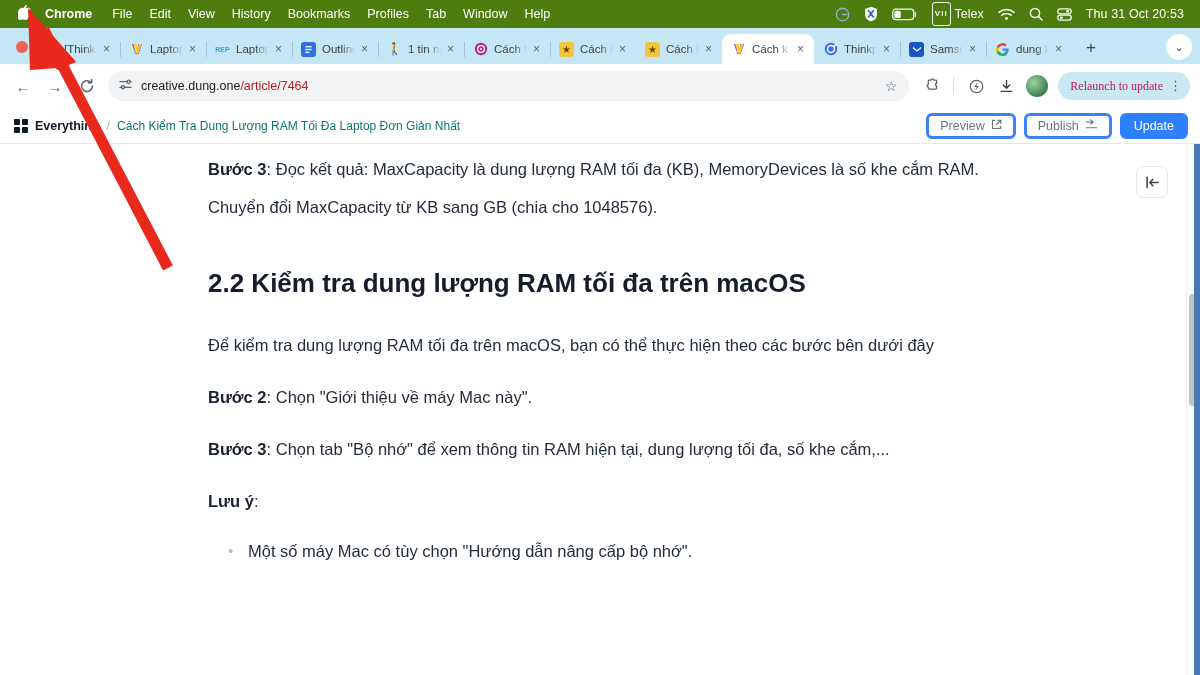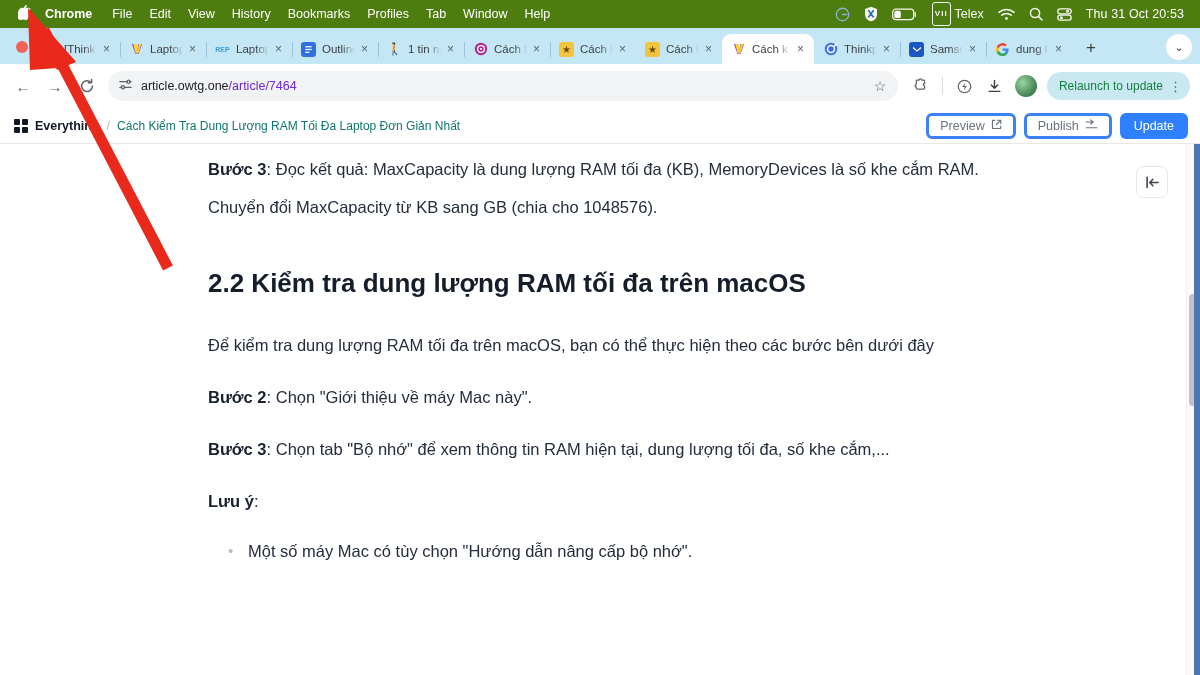--- a/index.html
+++ b/index.html
@@ -115,43 +115,43 @@
     background: #f1f3f4; border-radius: 16px;
     display: flex; align-items: center;
     margin: 0 6px 0 4px; padding: 0 6px 0 10px;
     min-width: 0;
   }
   .omnibox .url {
     font-size: 12.5px; color: #202124;
     white-space: nowrap; overflow: hidden;
     margin-left: 8px;
   }
-  .omnibox .url .dim { color: #6d28d9; }
+  .omnibox .url .dim { color: #b91c1c; }
   .omnibox .star {
     margin-left: auto; width: 24px; height: 24px;
     display: inline-flex; align-items: center; justify-content: center;
     color: #5f6368; font-size: 14px; flex: none;
   }
   .tb-icon {
     width: 28px; height: 28px; border-radius: 50%;
     display: inline-flex; align-items: center; justify-content: center;
     color: #5f6368; font-size: 14px; flex: none;
   }
   .tb-sep { width: 1px; height: 18px; background: #dadce0; margin: 0 6px; flex: none; }
   .avatar {
     width: 22px; height: 22px; border-radius: 50%; flex: none;
     background: radial-gradient(circle at 35% 35%, #9bd4a0, #3f7f52 70%, #2b5c3a);
     margin: 0 4px;
   }
   .relaunch {
     height: 28px; border-radius: 14px;
-    background: #c9e8f2; color: #15803d;
+    background: #c9e8f2; color: #be185d;
     display: inline-flex; align-items: center;
     font-size: 12px; padding: 0 8px 0 12px; flex: none;
-    white-space: nowrap; margin-left: 4px;
+    white-space: nowrap; margin-left: 4px; font-family: Liberation Serif, serif;
   }
   .relaunch .dots { margin-left: 6px; font-size: 13px; letter-spacing: 0; }
 
   
   .appheader {
     height: 36px; width: 100%;
     background: #ffffff;
     border-bottom: 1px solid #e8e8e8;
     display: flex; align-items: center;
     padding: 0 12px 0 14px;
@@ -467,21 +467,21 @@
   </span>
 
   <div class="omnibox">
     <span>
       <svg width="15" height="15" viewBox="0 0 16 16">
           <path d="M2 5h8M12.5 5H14M2 11h2M6.5 11H14" stroke="#5f6368" stroke-width="1.3" stroke-linecap="round"></path>
           <circle cx="11.2" cy="5" r="1.7" fill="none" stroke="#5f6368" stroke-width="1.3"></circle>
           <circle cx="5.2" cy="11" r="1.7" fill="none" stroke="#5f6368" stroke-width="1.3"></circle>
         </svg>
     </span>
-    <span class="url"><span>article.owtg.one</span><span class="dim">/article/7464</span></span>
+    <span class="url"><span>creative.dung.one</span><span class="dim">/article/7464</span></span>
     <span class="star">☆</span>
   </div>
 
   <span class="tb-icon">
     <svg width="17" height="17" viewBox="0 0 18 18">
         <path d="M6.5 2.2h2.2a1.3 1.3 0 1 1 2.6 0h2.2c.5 0 .9.4.9.9v2.6a1.3 1.3 0 1 0 0 2.6v2.6c0 .5-.4.9-.9.9H6.5c-.5 0-.9-.4-.9-.9V9.5a1.3 1.3 0 1 1 0-2.6V3.1c0-.5.4-.9.9-.9z" fill="none" stroke="#5f6368" stroke-width="1.3" stroke-linejoin="round"></path>
       </svg>
   </span>
   <span class="tb-sep"></span>
   <span class="tb-icon">

